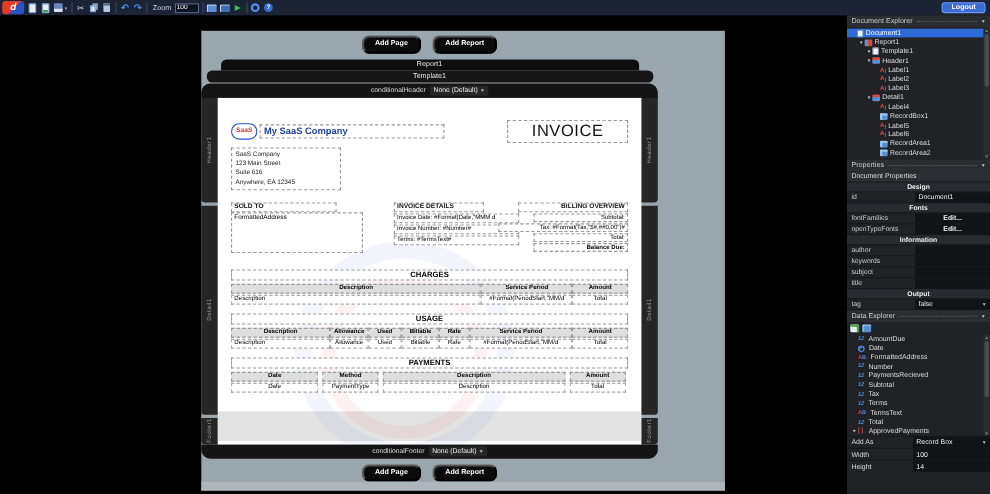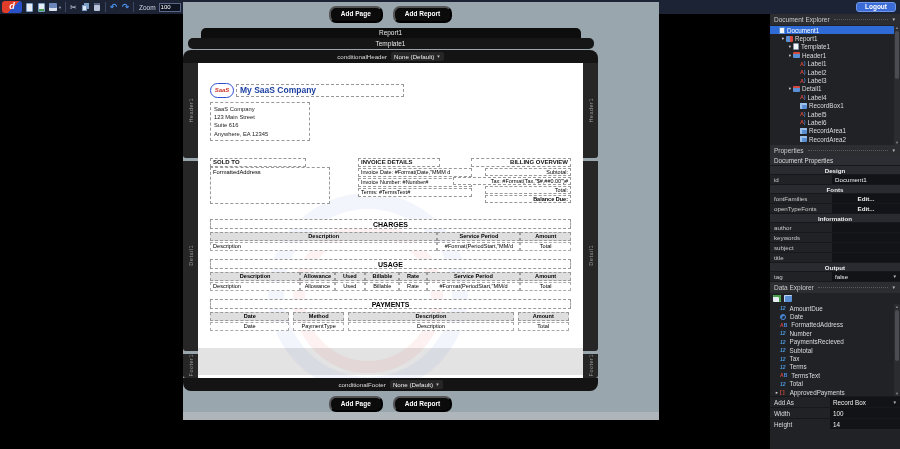--- a/index.html
+++ b/index.html
@@ -35,21 +35,21 @@
   .tb-play { color:#35c24d; font-size:7px; }
   .tb-circle { width:8px; height:8px; border:2px solid #4a90e8; border-radius:50%; }
   .tb-help { width:8px; height:8px; background:#2f6fd0; border-radius:50%; color:#fff;
     font-size:6px; line-height:8px; text-align:center; font-weight:bold; }
   .logout-btn { position:absolute; right:4px; top:2px; height:10px; padding:0 8px;
     background:#3a6bd6; border:1px solid #6f96e8; border-radius:3px; color:#fff;
     font-size:6.5px; font-weight:bold; line-height:8px; }
 
   
   .left-black { position:absolute; left:0; top:14px; width:183px; height:418px; background:#000; }
-  .center { position:absolute; left:183px; top:2px; width:476px; height:418px;
+  .center { position:absolute; left:183px; top:28px; width:476px; height:418px;
     background:#9aa6ae; }
   .center-strip { position:absolute; left:0; bottom:0; width:100%; height:8px; background:#aeb6bb; }
   .right-panel { position:absolute; left:770px; top:14px; width:130px; height:435px;
     background:#202226; color:#ddd; }
 
   
   .canvas-col { position:relative; width:415px; margin-left:0; padding-top:4px; }
   .btn-row { display:flex; justify-content:center; gap:10px; }
   .pill-btn { background:#0b0b0b; color:#fff; font-size:6.5px; font-weight:bold;
     border-radius:7px; padding:3px 10px; line-height:1; }
@@ -270,20 +270,21 @@
           </div>
 
           <div class="page">
             <div class="wm blue"></div>
             <div class="wm red"></div>
 
             <div class="band-header">
               <div class="brand-row">
                 <div class="logo-cloud">SaaS</div>
                 <div class="name-box dashed">My SaaS Company</div>
+                <div class="invoice-box dashed">INVOICE</div>
               </div>
               <div class="addr-box dashed">
                   <div>SaaS Company</div>
                   <div>123 Main Street</div>
                   <div>Suite 616</div>
                   <div>Anywhere, EA 12345</div>
                 </div>
             </div>
 
             <div class="band-detail">

